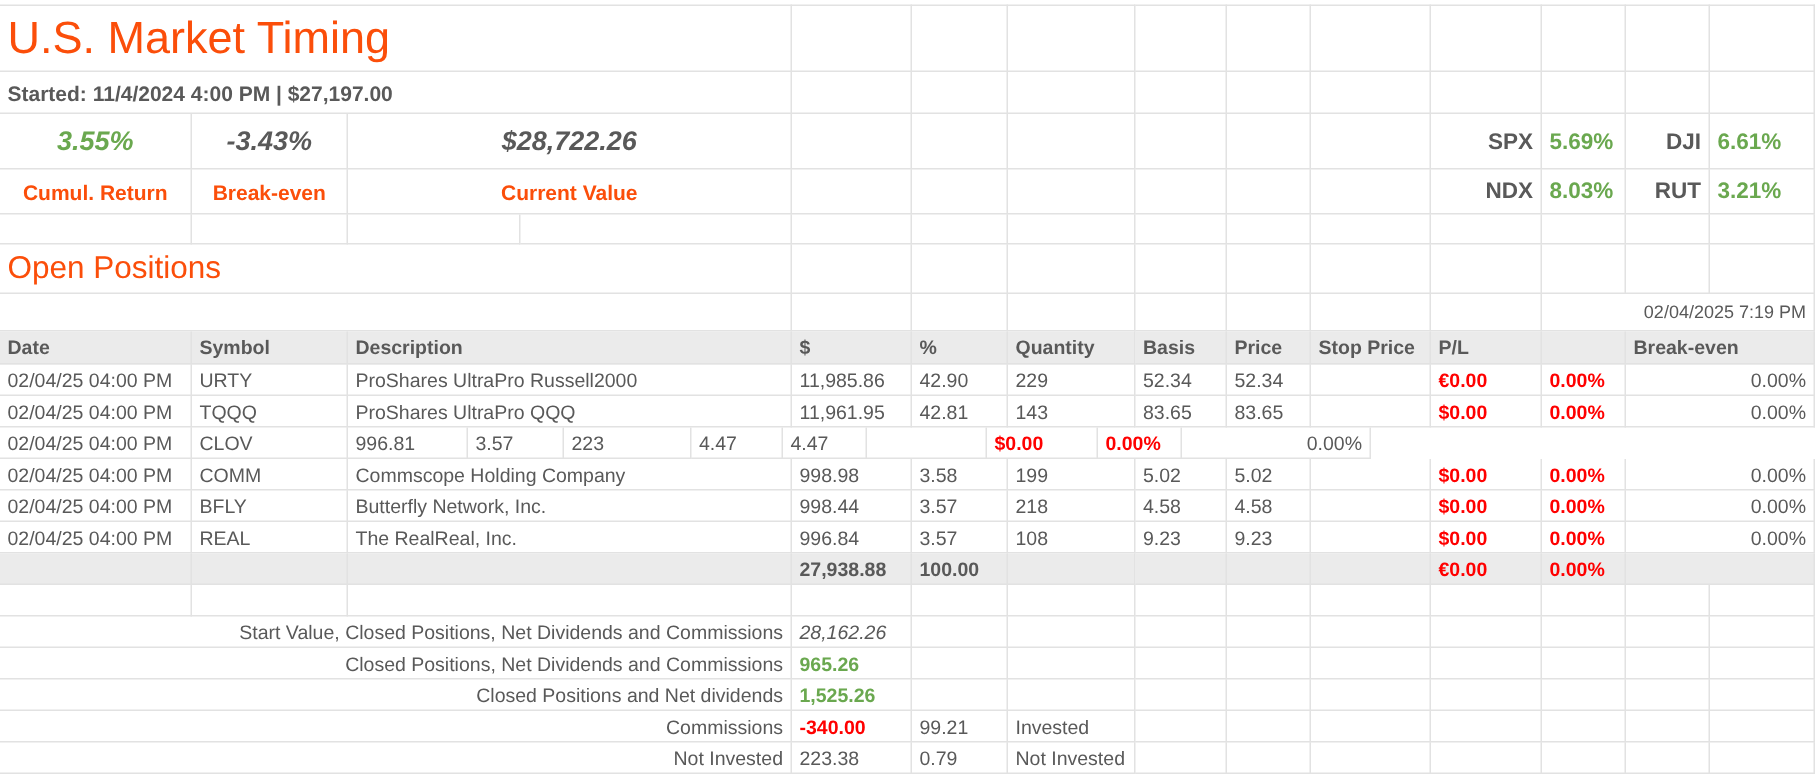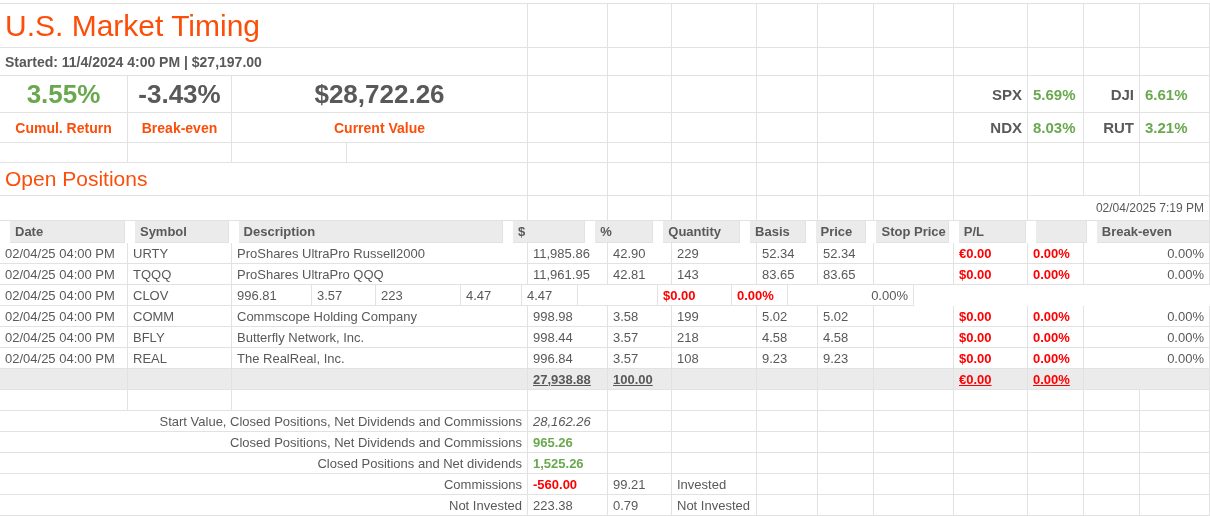--- a/index.html
+++ b/index.html
@@ -45,27 +45,27 @@
   .rData{height:21px}.rTotal{height:21px}.rEmpty{height:21px}.rSum{height:21px}
   
   .orange{color:var(--accent);}
   .green{color:var(--pos);font-weight:700;}
   .neg{color:var(--neg);}
   .bold{font-weight:700;}
   .right{justify-content:flex-end;}
   .center{justify-content:center;}
   .title-text{font-size:30px;font-weight:400;letter-spacing:0;}
   .started-text{font-size:14px;font-weight:700;}
-  .big{font-size:26px;font-weight:700;}
+  .big{font-size:18px;font-weight:700;font-style:italic;}
   .statlabel{font-size:14px;font-weight:700;}
   .idx{font-size:15px;font-weight:700;}
   .section-text{font-size:21px;font-weight:400;}
   .stamp-text{font-size:12px;}
-  .rHead .cell{background:var(--band);font-weight:700;margin-left:10px;}
-  .rTotal .cell{background:var(--band);text-decoration:underline;}
+  .rHead .cell{background:var(--band);font-weight:700;}
+  .rTotal .cell{background:var(--band);}
 </style>
 </head>
 <body>
 
 <div class="sheet">
 
   <div class="row rTitle">
     <div class="cell cABC title-text orange">U.S. Market Timing</div>
     <div class="cell" style="width: 80px;"></div>
       <div class="cell" style="width: 64px;"></div>
@@ -335,21 +335,21 @@
         <div class="cell" style="width: 61px;"></div>
         <div class="cell" style="width: 56px;"></div>
         <div class="cell" style="width: 80px;"></div>
         <div class="cell" style="width: 74px;"></div>
         <div class="cell" style="width: 56px;"></div>
         <div class="cell" style="width: 56px;"></div>
         <div class="cell" style="width: 70px;"></div>
       </div>
       <div class="row rSum">
         <div class="cell right" style="width: 528px;">Commissions</div>
-        <div class="cell neg bold" style="width: 80px;">-560.00</div>
+        <div class="cell neg bold" style="width: 80px;">-340.00</div>
         <div class="cell" style="width: 64px;">99.21</div>
         <div class="cell" style="width: 85px;">Invested</div>
         <div class="cell" style="width: 61px;"></div>
         <div class="cell" style="width: 56px;"></div>
         <div class="cell" style="width: 80px;"></div>
         <div class="cell" style="width: 74px;"></div>
         <div class="cell" style="width: 56px;"></div>
         <div class="cell" style="width: 56px;"></div>
         <div class="cell" style="width: 70px;"></div>
       </div>

